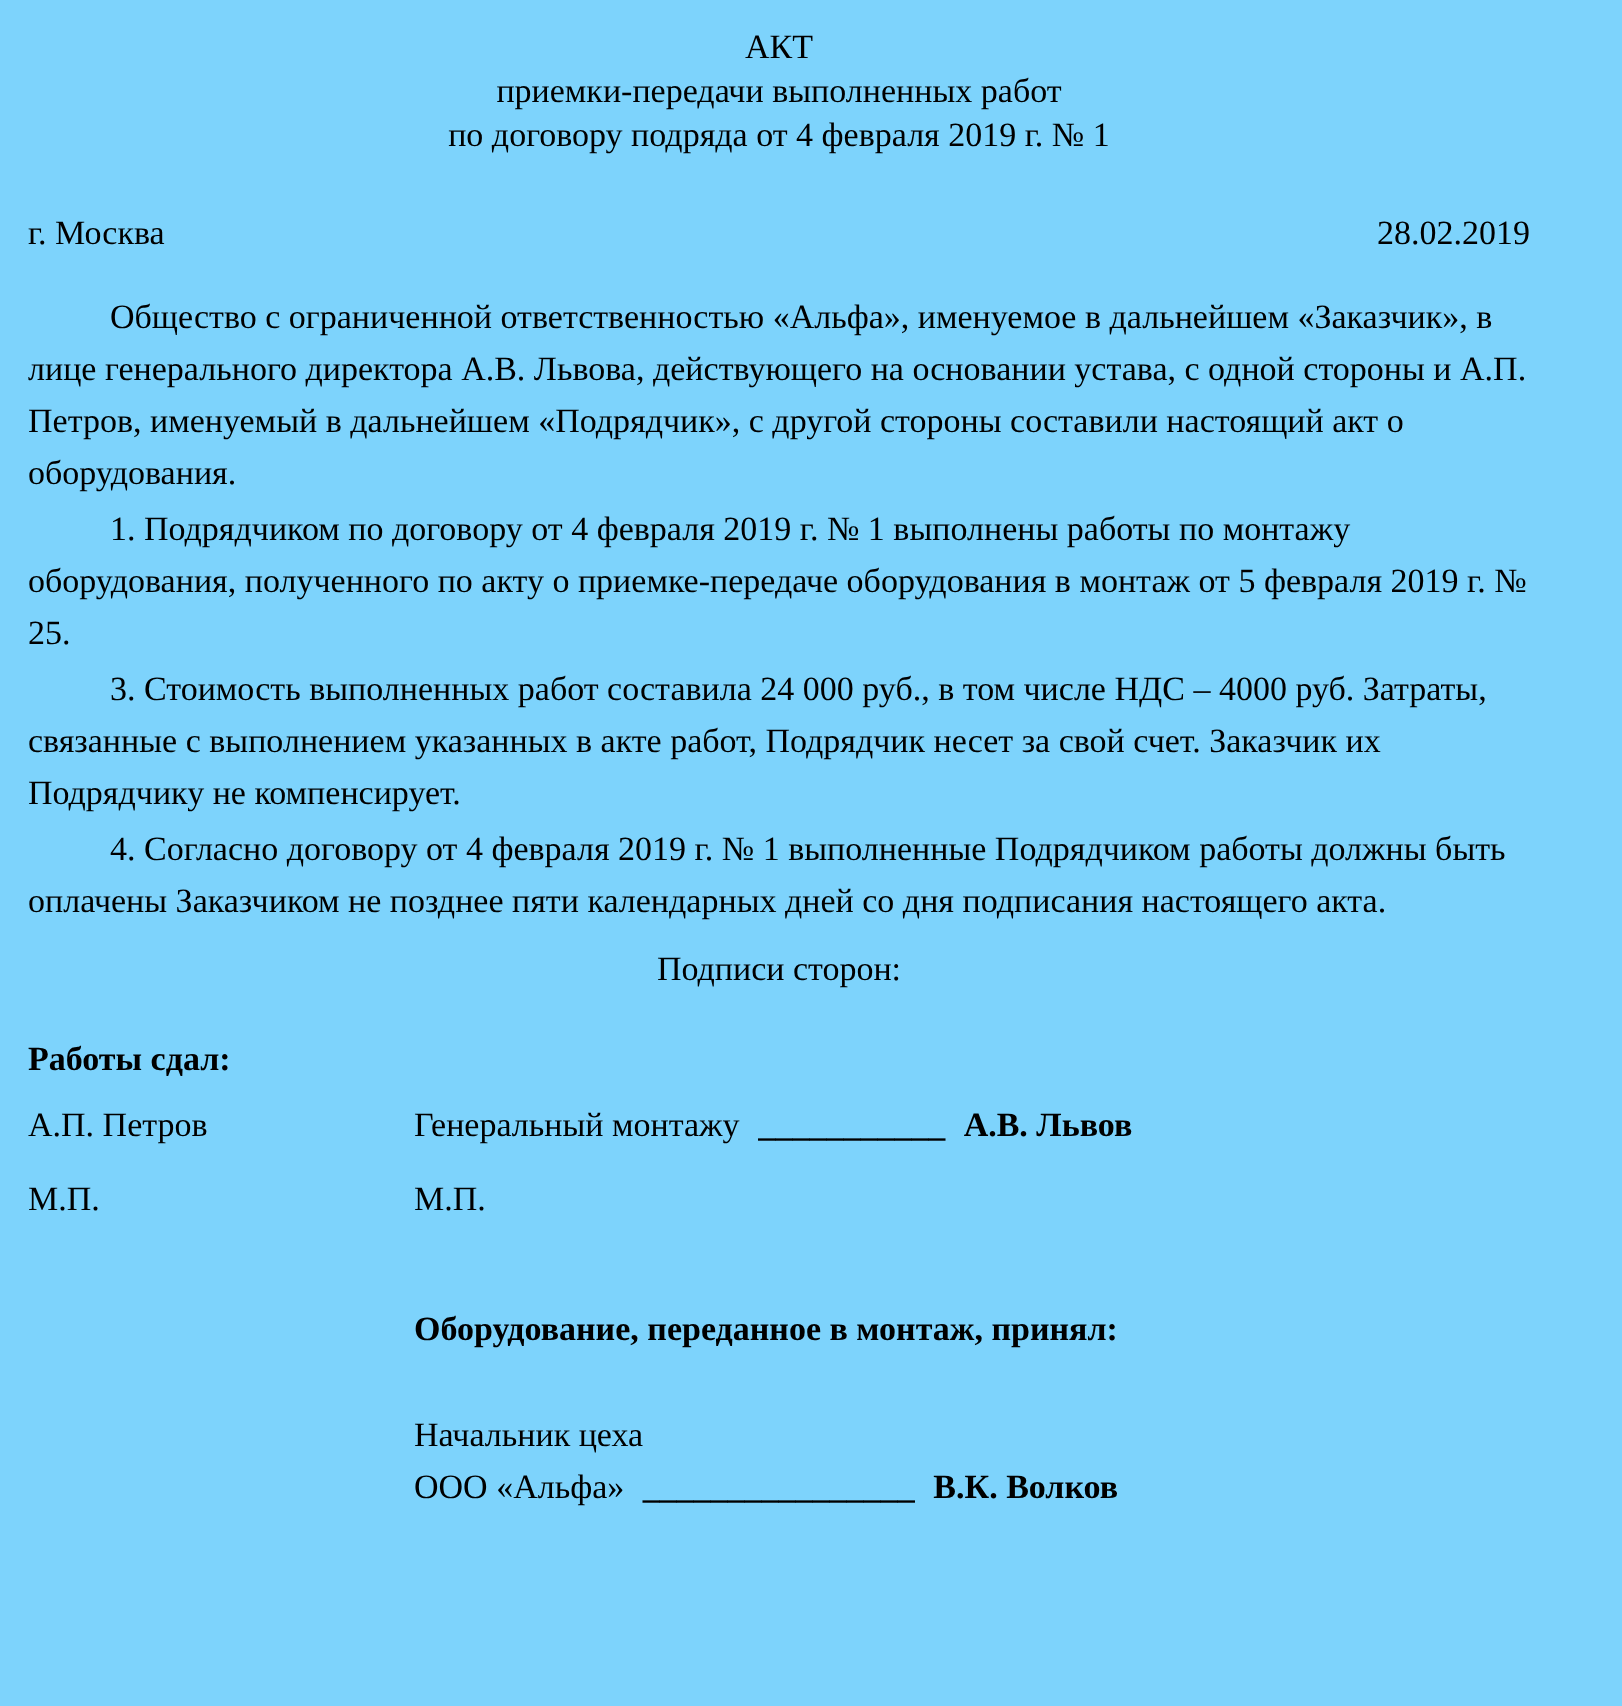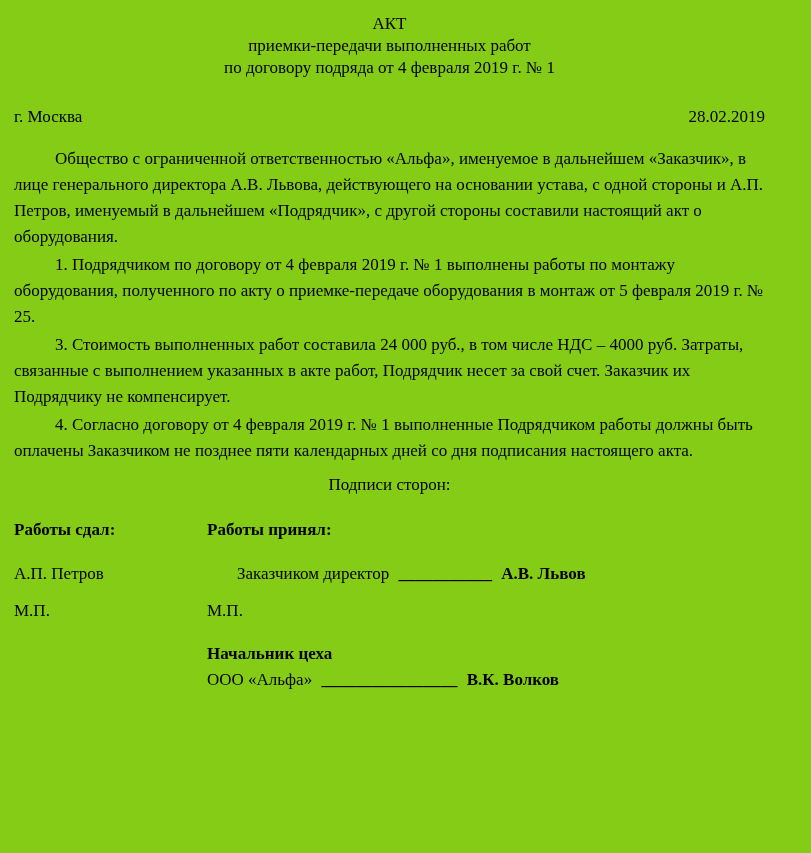--- a/index.html
+++ b/index.html
@@ -14,21 +14,21 @@
     font-family: "Liberation Serif", "DejaVu Serif", serif;
     font-size: 17px;
     line-height: 26px;
     color: #000000;
   }
   .page {
     box-sizing: border-box;
     width: 811px;
     height: 853px;
     padding: 13px 46px 0 14px;
-    background: #84cc16;
+    background: #7dd3fc;
   }
   .title-block {
     text-align: center;
     line-height: 22px;
   }
   .date-line {
     display: flex;
     justify-content: space-between;
     margin-top: 25px;
     line-height: 26px;
@@ -43,39 +43,38 @@
   }
   .signatures-heading {
     margin-top: 8px;
     text-align: center;
   }
   .sig-grid {
     display: grid;
     grid-template-columns: 193px 1fr;
   }
   .sig-grid.row-labels { margin-top: 19px; }
-  .sig-grid.row-names  { margin-top: 18px; gap: 30px; }
+  .sig-grid.row-names  { margin-top: 7px; }
   .sig-grid.row-seals  { margin-top: 11px; }
   .sig-label {
     font-weight: bold;
   }
   .sig-inline span + span {
     margin-left: 5px;
     font-weight: bold;
   }
   .equipment-block {
     margin-left: 193px;
   }
   .equipment-heading {
     margin-top: 39px;
     font-weight: bold;
   }
   .equipment-role {
-    margin-top: 17px;
-    font-weight: bold;
+    margin-top: 27px;
   }
   .underline-text {
     letter-spacing: 0;
   }
 </style>
 </head>
 <body>
 
 <div class="page">
 
@@ -92,38 +91,38 @@
 
   <p class="body-paragraph intro">Общество с ограниченной ответственностью «Альфа», именуемое в дальнейшем «Заказчик», в лице генерального директора А.В. Львова, действующего на основании устава, с одной стороны и А.П. Петров, именуемый в дальнейшем «Подрядчик», с другой стороны составили настоящий акт о оборудования.</p>
   <p class="body-paragraph">1. Подрядчиком по договору от 4 февраля 2019 г. № 1 выполнены работы по монтажу оборудования, полученного по акту о приемке-передаче оборудования в монтаж от 5 февраля 2019 г. № 25.</p>
   <p class="body-paragraph">3. Стоимость выполненных работ составила 24 000 руб., в том числе НДС – 4000 руб. Затраты, связанные с выполнением указанных в акте работ, Подрядчик несет за свой счет. Заказчик их Подрядчику не компенсирует.</p>
   <p class="body-paragraph">4. Согласно договору от 4 февраля 2019 г. № 1 выполненные Подрядчиком работы должны быть оплачены Заказчиком не позднее пяти календарных дней со дня подписания настоящего акта.</p>
 
   <div class="signatures-heading">Подписи сторон:</div>
 
   <div class="sig-grid row-labels">
     <div class="sig-label">Работы сдал:</div>
-    <div class="sig-label">Работы принял:</div>
   </div>
 
   <div class="sig-grid row-names">
     <div>А.П. Петров</div>
     <div class="sig-inline">
-      <span>Заказчиком директор</span>
+      <span>Генеральный монтажу</span>
       <span class="underline-text">___________</span>
       <span>А.В. Львов</span>
     </div>
   </div>
 
   <div class="sig-grid row-seals">
     <div>М.П.</div>
     <div>М.П.</div>
   </div>
 
   <div class="equipment-block">
+    <div class="equipment-heading">Оборудование, переданное в монтаж, принял:</div>
     <div class="equipment-role">Начальник цеха</div>
     <div class="sig-inline">
       <span>ООО «Альфа»</span>
       <span class="underline-text">________________</span>
       <span>В.К. Волков</span>
     </div>
   </div>
 
 </div>
 

